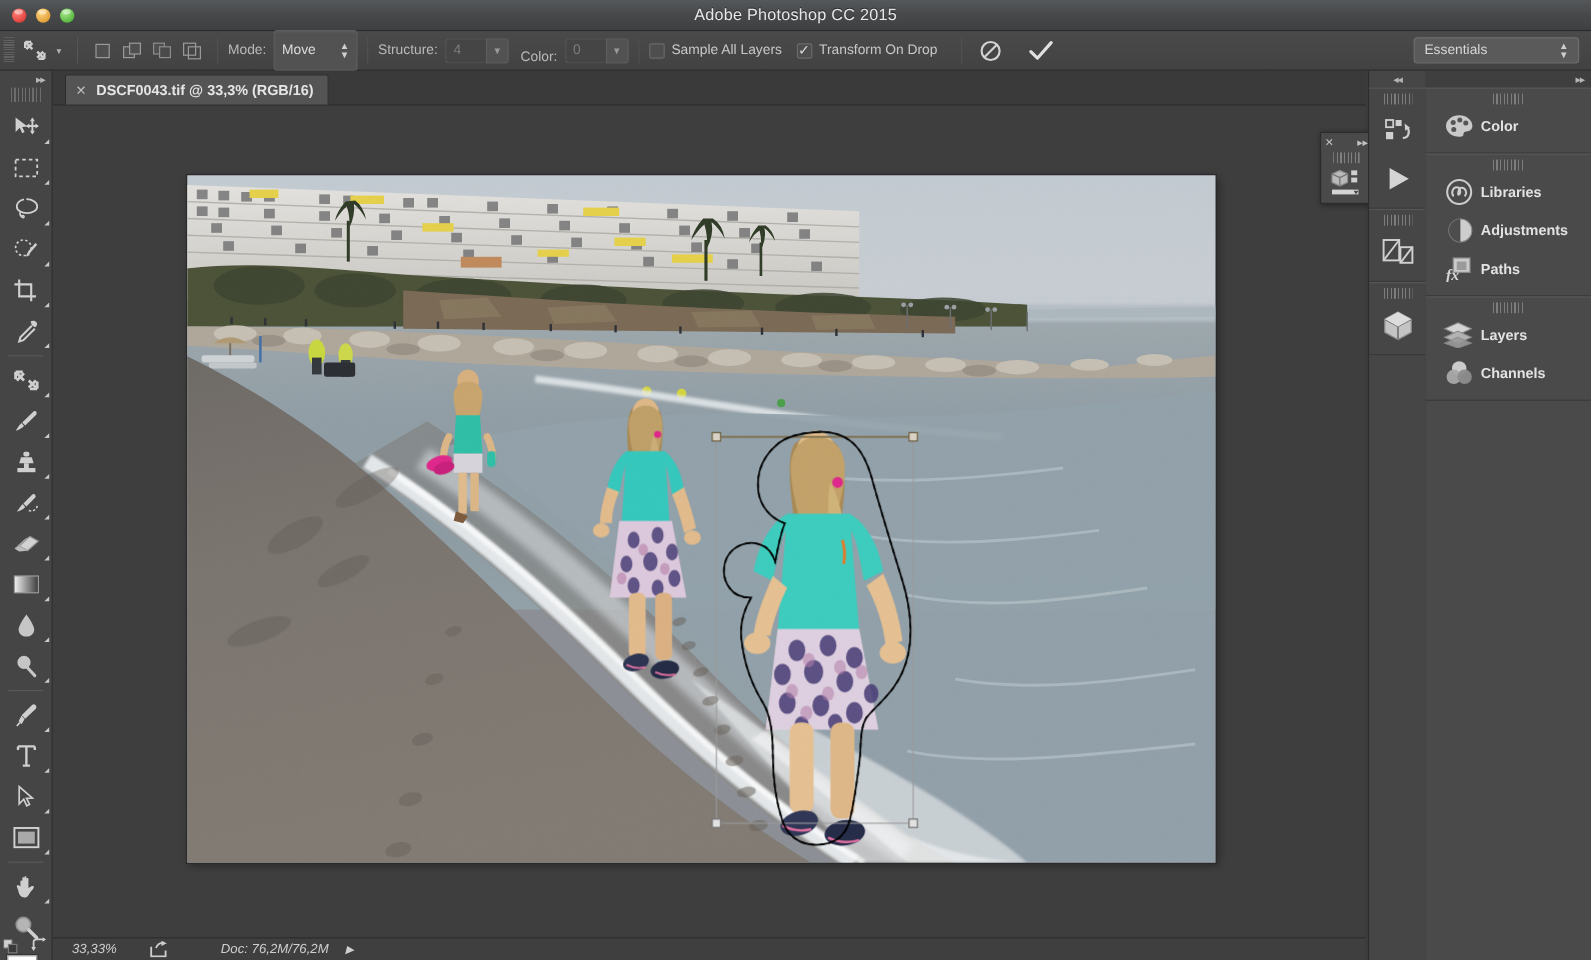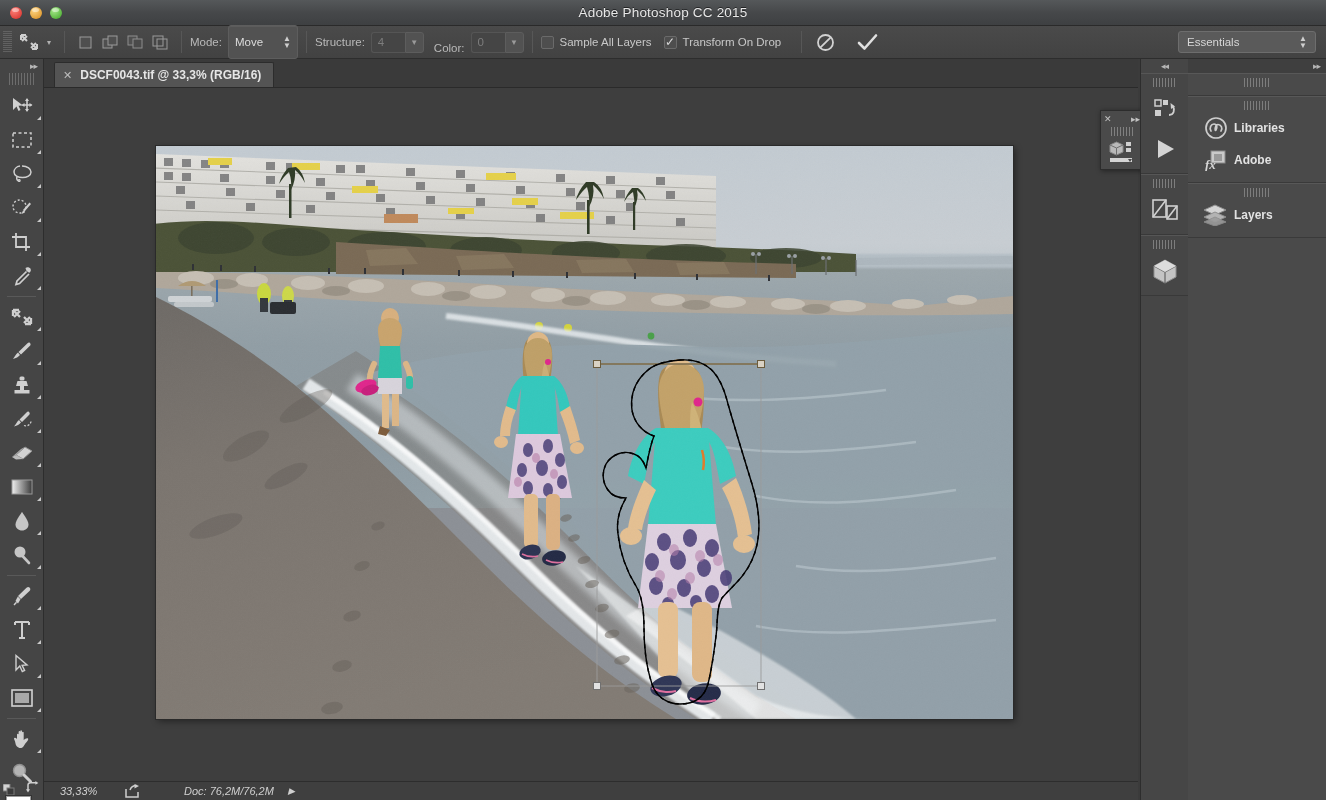--- a/index.html
+++ b/index.html
@@ -973,53 +973,84 @@
     </div>
   </div>
 
   <div id="rightdock">
     <div class="rdhead">
         <span class="chev">▸▸</span>
       </div>
 
     <div class="rdgroup">
       <div class="rddots"></div>
+      <div class="rditem">
+        <span class="ic">
+          <svg width="24" height="20" viewBox="0 0 24 20">
+            <path d="M12 1 C18 1 23 5 23 10 C23 13.5 20 14.5 18 14.5 C16.5 14.5 15.5 15.5 15.5 17 C15.5 18.5 14 19 12 19 C6 19 1 15 1 10 C1 5 6 1 12 1 Z" fill="#c9c9c9"></path>
+            <circle cx="7" cy="7" r="2.1" fill="#555"></circle>
+              <circle cx="12.5" cy="5" r="2.1" fill="#555"></circle>
+            <circle cx="17.5" cy="7.5" r="2.1" fill="#555"></circle>
+              <circle cx="7.5" cy="13" r="2.1" fill="#555"></circle>
+          </svg>
+        </span>
+        <span>Color</span>
+      </div>
     </div>
 
     <div class="rdgroup">
       <div class="rddots"></div>
       <div class="rditem">
         <span class="ic">
           <svg width="24" height="24" viewBox="0 0 24 24">
             <circle cx="12" cy="12" r="10" fill="none" stroke="#cdcdcd" stroke-width="1.7"></circle>
             <path d="M7 15 C5 12 7 8 10 8 C13 8 13.5 12 12 14 C10.5 16 11 8.5 14 8.5 C17 8.5 19 12 17 15" fill="none" stroke="#cdcdcd" stroke-width="1.7" stroke-linecap="round"></path>
           </svg>
         </span>
         <span>Libraries</span>
       </div>
       <div class="rditem">
         <span class="ic">
+          <svg width="22" height="22" viewBox="0 0 22 22">
+            <circle cx="11" cy="11" r="9.5" fill="#cdcdcd" stroke="#8e8e8e"></circle>
+            <path d="M11 1.5 A9.5 9.5 0 0 0 11 20.5 Z" fill="#4d4d4d"></path>
+          </svg>
+        </span>
+        <span>Adjustments</span>
+      </div>
+      <div class="rditem">
+        <span class="ic">
           <svg width="24" height="22" viewBox="0 0 24 22">
             <rect x="7" y="2" width="14" height="12" fill="#cacaca" stroke="#8a8a8a"></rect>
             <rect x="10" y="5" width="8" height="7" fill="#9a9a9a"></rect>
             <text x="1" y="20" font-family="Liberation Serif, serif" font-style="italic" font-size="13" fill="#d6d6d6">fx</text>
           </svg>
         </span>
-        <span>Adobe</span>
+        <span>Paths</span>
       </div>
     </div>
 
     <div class="rdgroup">
       <div class="rddots"></div>
       <div class="rditem">
         <span class="ic">
           <svg width="26" height="22" viewBox="0 0 26 22">
             <path d="M13 1 L24 6 L13 11 L2 6 Z" fill="#d4d4d4" stroke="#8e8e8e"></path>
             <path d="M13 8 L24 13 L13 18 L2 13 Z" fill="#b3b3b3" stroke="#8e8e8e"></path>
             <path d="M13 13 L24 18 L13 22 L2 18 Z" fill="#9b9b9b" stroke="#8e8e8e" opacity=".9"></path>
           </svg>
         </span>
         <span>Layers</span>
       </div>
+      <div class="rditem">
+        <span class="ic">
+          <svg width="24" height="22" viewBox="0 0 24 22">
+            <circle cx="12" cy="7" r="6" fill="#d2d2d2" opacity=".95"></circle>
+            <circle cx="7.5" cy="14" r="6" fill="#a8a8a8" opacity=".95"></circle>
+            <circle cx="16.5" cy="14" r="6" fill="#8c8c8c" opacity=".95"></circle>
+          </svg>
+        </span>
+        <span>Channels</span>
+      </div>
     </div>
   </div>
 
 </div>
 
 </body></html>

